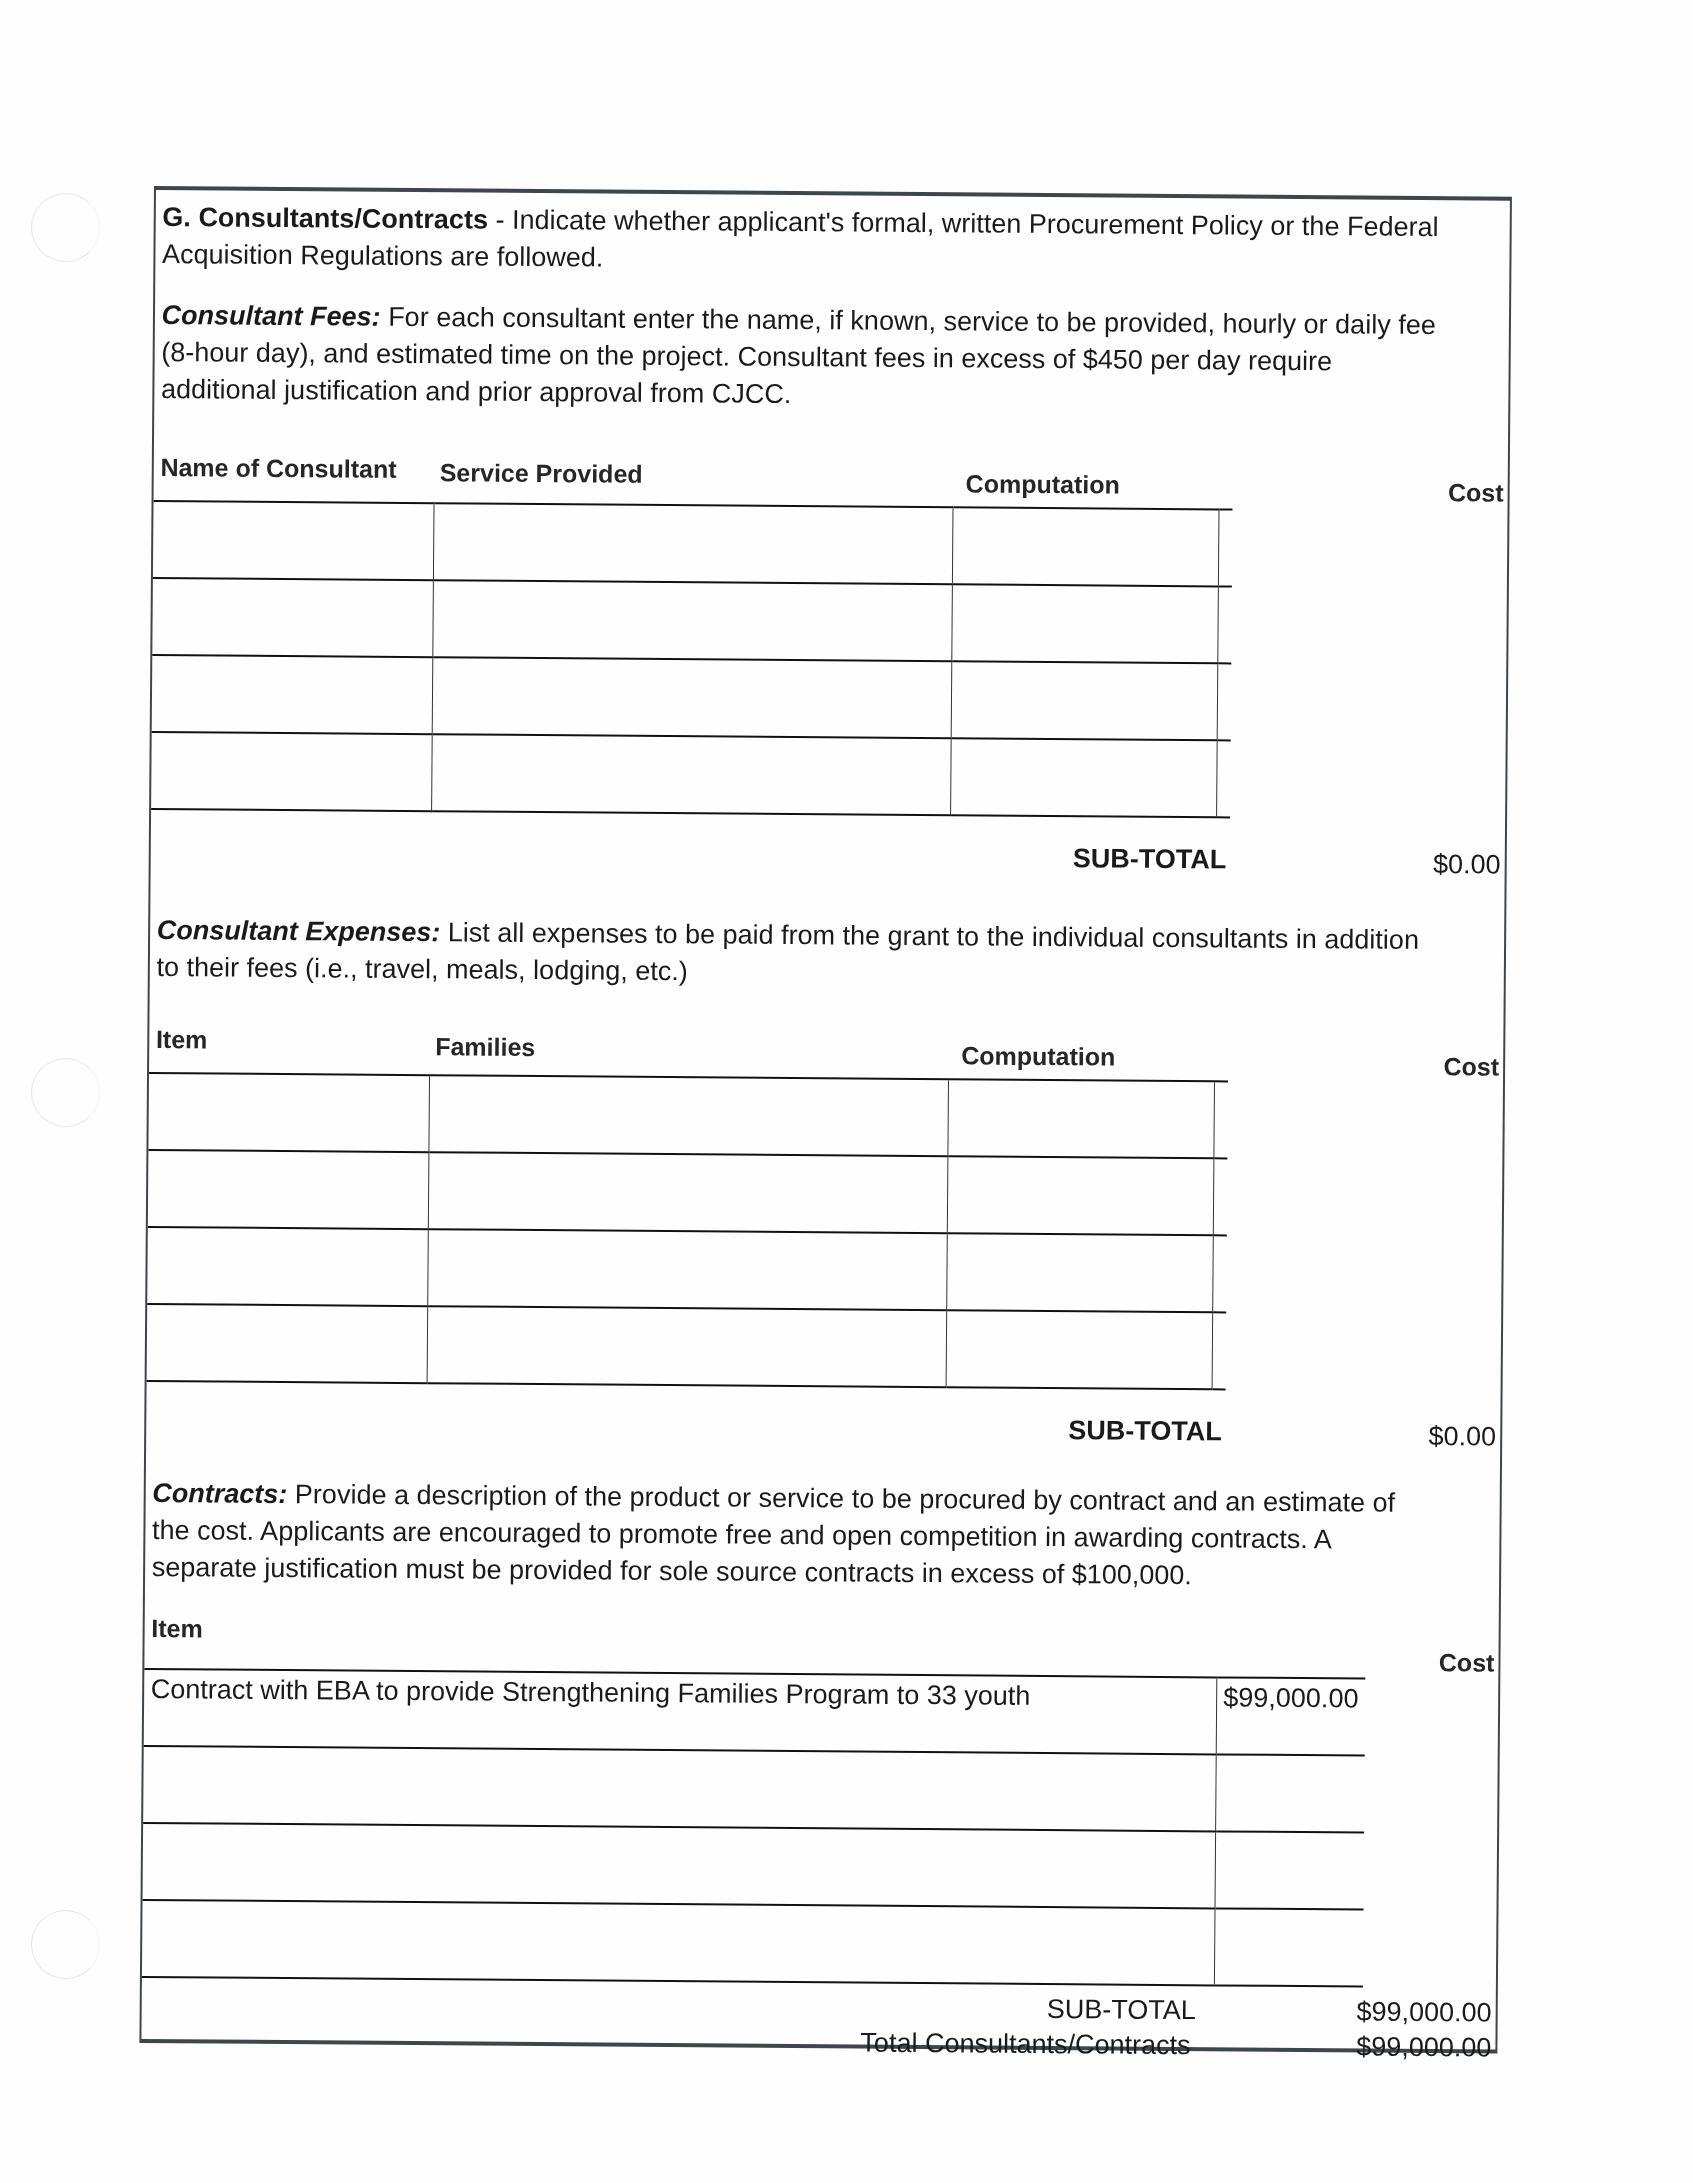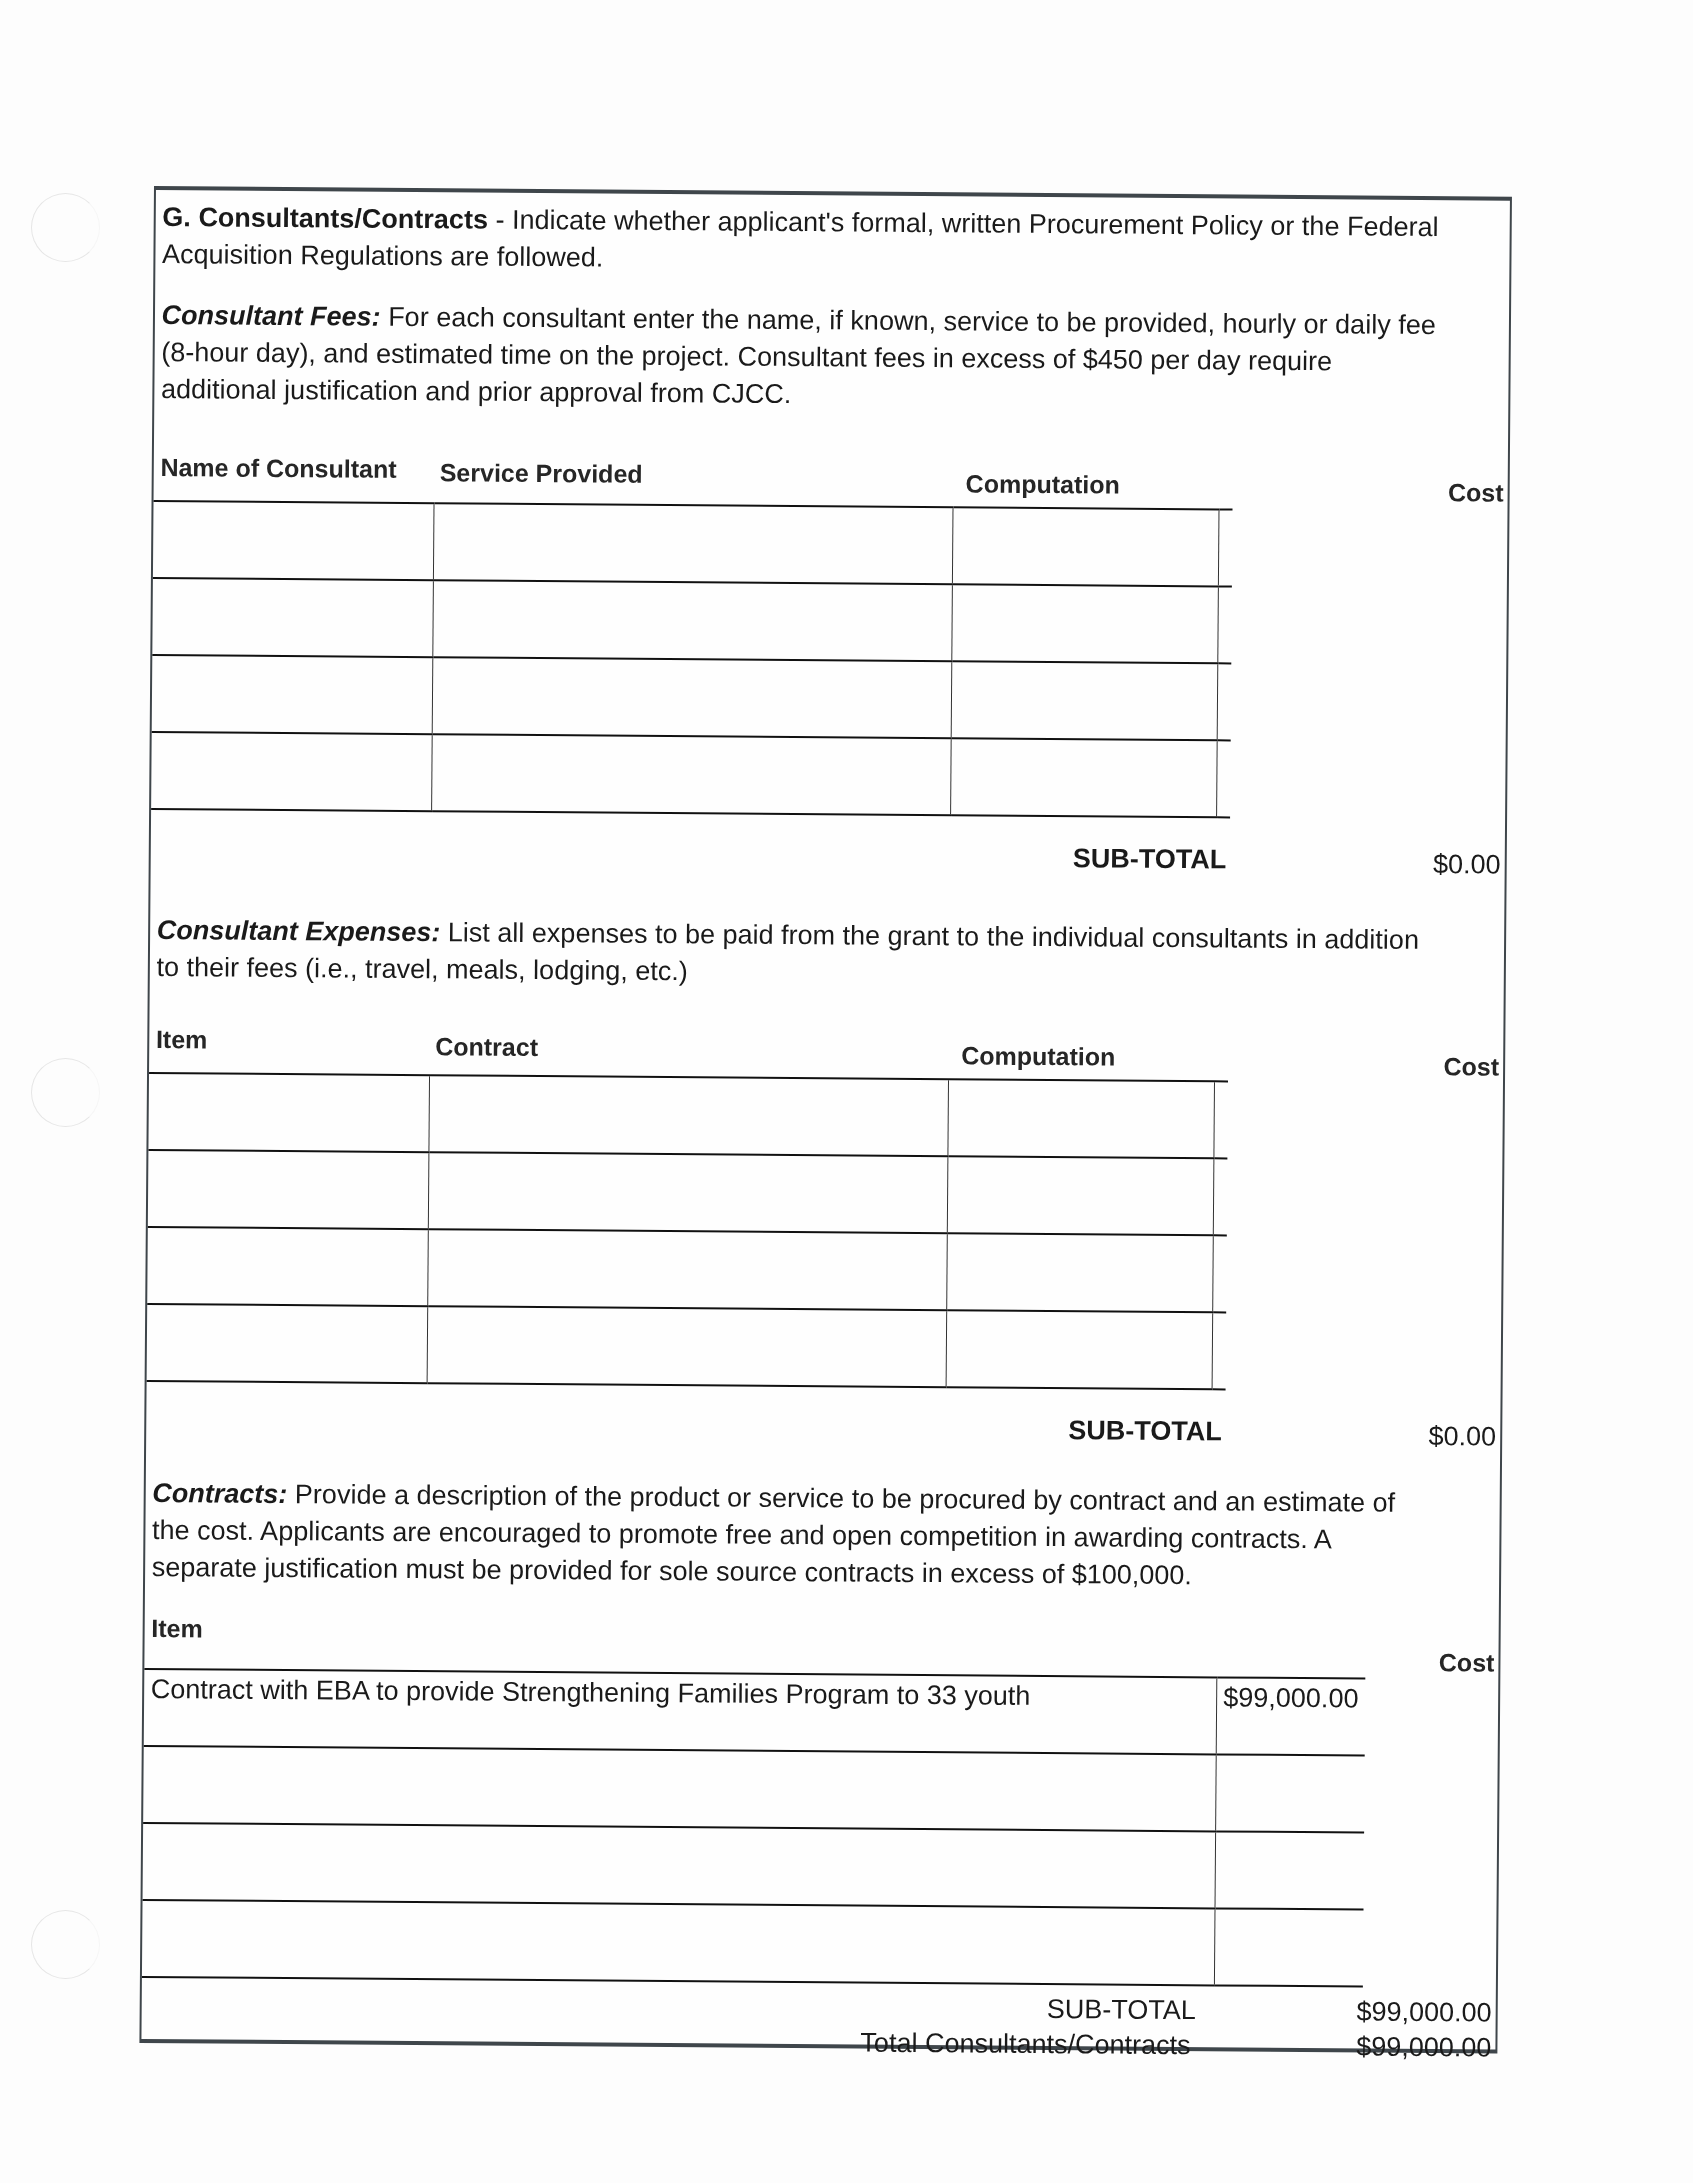--- a/index.html
+++ b/index.html
@@ -87,21 +87,21 @@
   </table>
 
   <span class="totrow" style="left:922px;top:646px;font-weight:bold">SUB-TOTAL</span>
   <span class="totrow right" style="right:4px;top:649px">$0.00</span>
 
   <div class="para" style="top:722px">
     <i>Consultant Expenses:</i><span> List all expenses to be paid from the grant to the individual consultants in addition to their fees (i.e., travel, meals, lodging, etc.)</span>
   </div>
 
   <span class="colhead" style="left:6.7px;top:835px">Item</span>
-  <span class="colhead" style="left:286px;top:840px">Contract</span>
+  <span class="colhead" style="left:286px;top:840px">Families</span>
   <span class="colhead" style="left:812px;top:845px">Computation</span>
   <span class="colhead" style="right:4px;top:852px">Cost</span>
 
   <table class="grid" style="top:882px">
     <colgroup>
         <col style="width:280px">
         <col style="width:519px">
         <col style="width:266px">
         <col>
       </colgroup>

